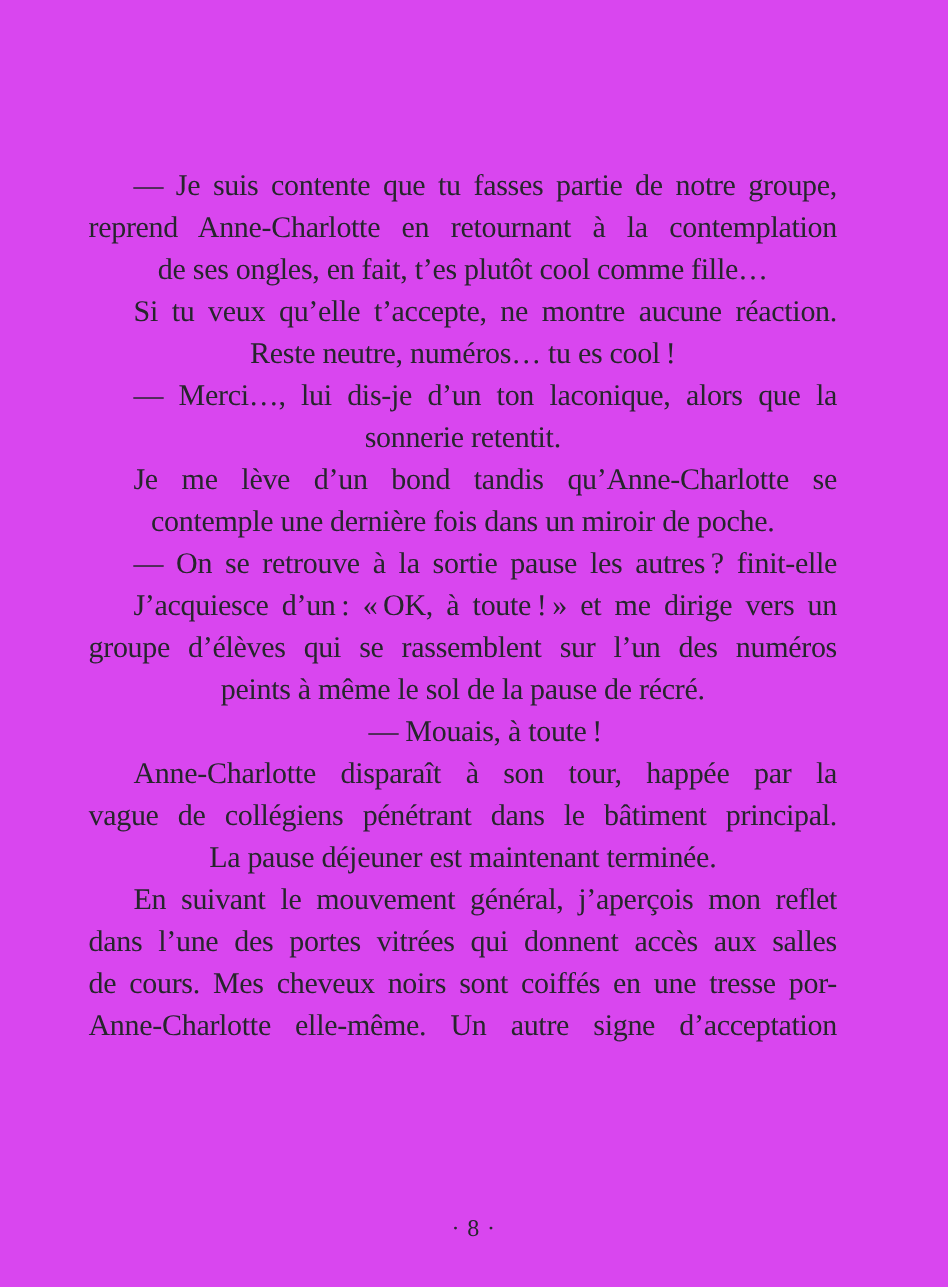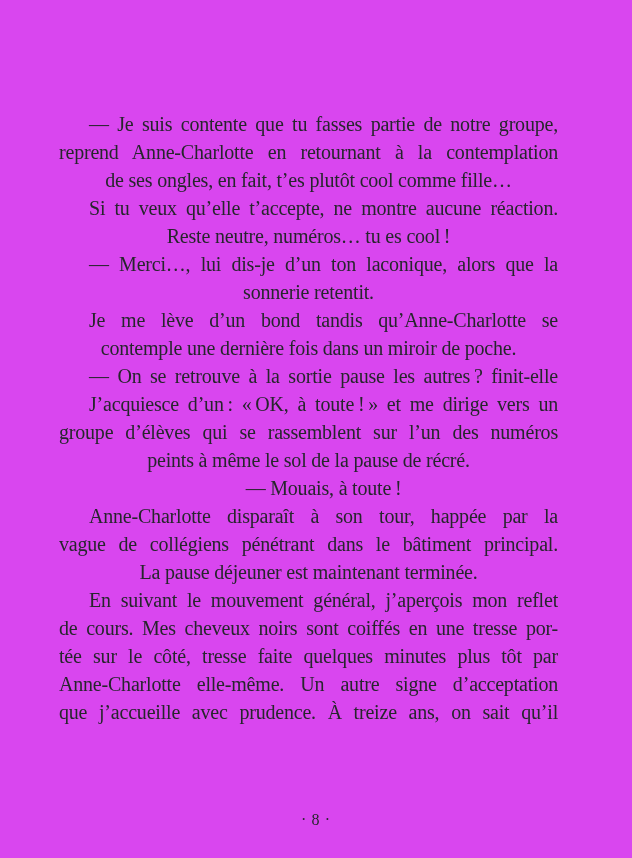--- a/index.html
+++ b/index.html
@@ -68,19 +68,18 @@
       <div class="line">contemple une dernière fois dans un miroir de poche.</div>
       <div class="line first just">— On se retrouve à la sortie pause les autres ? finit-elle</div>
       <div class="line first just">J’acquiesce d’un : « OK, à toute ! » et me dirige vers un</div>
       <div class="line just">groupe d’élèves qui se rassemblent sur l’un des numéros</div>
       <div class="line">peints à même le sol de la pause de récré.</div>
       <div class="line first">— Mouais, à toute !</div>
       <div class="line first just">Anne-Charlotte disparaît à son tour, happée par la</div>
       <div class="line just">vague de collégiens pénétrant dans le bâtiment principal.</div>
       <div class="line">La pause déjeuner est maintenant terminée.</div>
       <div class="line first just">En suivant le mouvement général, j’aperçois mon reflet</div>
+      <div class="line just">dans l’une des portes vitrées qui donnent accès aux salles</div>
       <div class="line just">de cours. Mes cheveux noirs sont coiffés en une tresse por-</div>
-      <div class="line just">tée sur le côté, tresse faite quelques minutes plus tôt par</div>
       <div class="line just">Anne-Charlotte elle-même. Un autre signe d’acceptation</div>
-      <div class="line just">que j’accueille avec prudence. À treize ans, on sait qu’il</div>
     </div>
   <div class="folio">· 8 ·</div>
 </div>
 
 </body></html>

